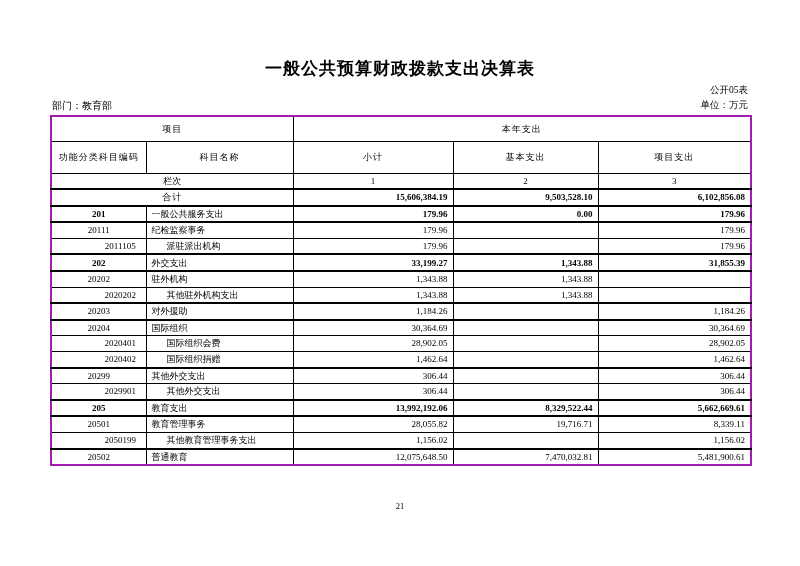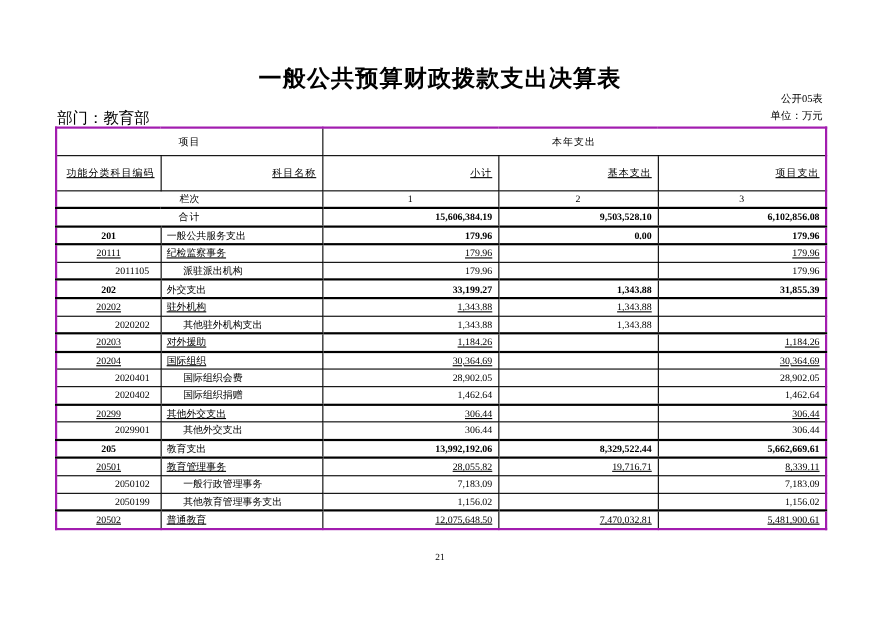--- a/index.html
+++ b/index.html
@@ -14,36 +14,36 @@
     font-family: "Liberation Serif", "DejaVu Serif", serif;
     color: #000000;
     overflow: hidden;
   }
   .page-title {
     position: absolute;
     top: 57px;
     left: 0;
     width: 100%;
     text-align: center;
-    font-size: 21px;
+    font-size: 17px;
     font-weight: bold;
     letter-spacing: 1px;
   }
   .meta-sheet {
     position: absolute;
     top: 84px;
     right: 52px;
     font-size: 9.5px;
     margin-left: 19px;
   }
   .meta-dept {
     position: absolute;
     top: 99px;
     left: 52px;
-    font-size: 14px;
+    font-size: 10px;
   }
   .meta-unit {
     position: absolute;
     top: 99px;
     right: 52px;
     font-size: 9.5px;
   }
   table.budget {
     position: absolute;
     top: 115px;
@@ -56,31 +56,31 @@
   table.budget td {
     border: 1px solid #000;
     font-size: 9px;
     line-height: 1.15;
     padding: 1px 5px;
     white-space: nowrap;
     overflow: hidden;
     vertical-align: middle;
   }
   tr.h1 td { height: 22px; text-align: center; letter-spacing: 1px; }
-  tr.h2 td { height: 29px; text-align: right; letter-spacing: 1px; text-decoration: underline; }
+  tr.h2 td { height: 29px; text-align: center; letter-spacing: 1px; }
   tr.h3 td { height: 12px; text-align: center; }
   tbody td { height: 12.6px; }
   .c-code  { text-align: center; }
   .c-name  { text-align: left; }
   .c-name.indent { padding-left: 20px; }
   .c-num   { text-align: right; }
   .c-label { text-align: center; letter-spacing: 1px; }
   
   tr.r-total td, tr.r-l1 td { border-top-width: 2px; }
-  tr.r-l2 td { border-top-width: 2px; text-decoration: underline; }
+  tr.r-l2 td { border-top-width: 2px; }
   tr.r-l3 td { border-top-width: 1px; padding-left: 48px; }
   tr.r-total .c-num,
   tr.r-l1 .c-num,
   tr.r-l1 .c-code { font-weight: bold; }
   .page-number {
     position: absolute;
     top: 501px;
     left: 0;
     width: 100%;
     text-align: center;
@@ -221,27 +221,20 @@
         <td class="c-num">5,662,669.61</td>
       </tr>
       <tr class="r-l2">
         <td class="c-code">20501</td>
         <td class="c-name">教育管理事务</td>
         <td class="c-num">28,055.82</td>
         <td class="c-num">19,716.71</td>
         <td class="c-num">8,339.11</td>
       </tr>
       <tr class="r-l3">
-        <td class="c-code">2050102</td>
-        <td class="c-name indent">一般行政管理事务</td>
-        <td class="c-num">7,183.09</td>
-        <td class="c-num"></td>
-        <td class="c-num">7,183.09</td>
-      </tr>
-      <tr class="r-l3">
         <td class="c-code">2050199</td>
         <td class="c-name indent">其他教育管理事务支出</td>
         <td class="c-num">1,156.02</td>
         <td class="c-num"></td>
         <td class="c-num">1,156.02</td>
       </tr>
       <tr class="r-l2">
         <td class="c-code">20502</td>
         <td class="c-name">普通教育</td>
         <td class="c-num">12,075,648.50</td>

